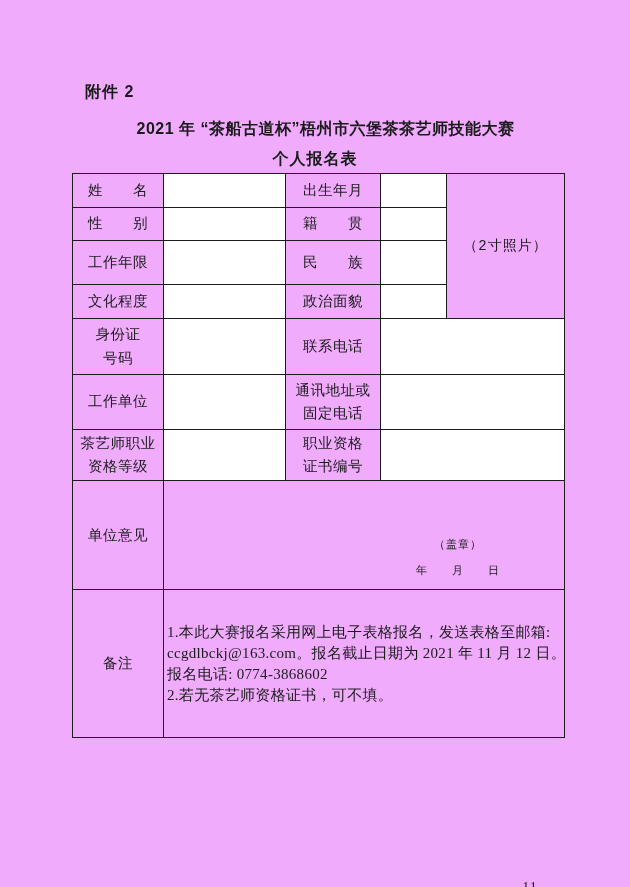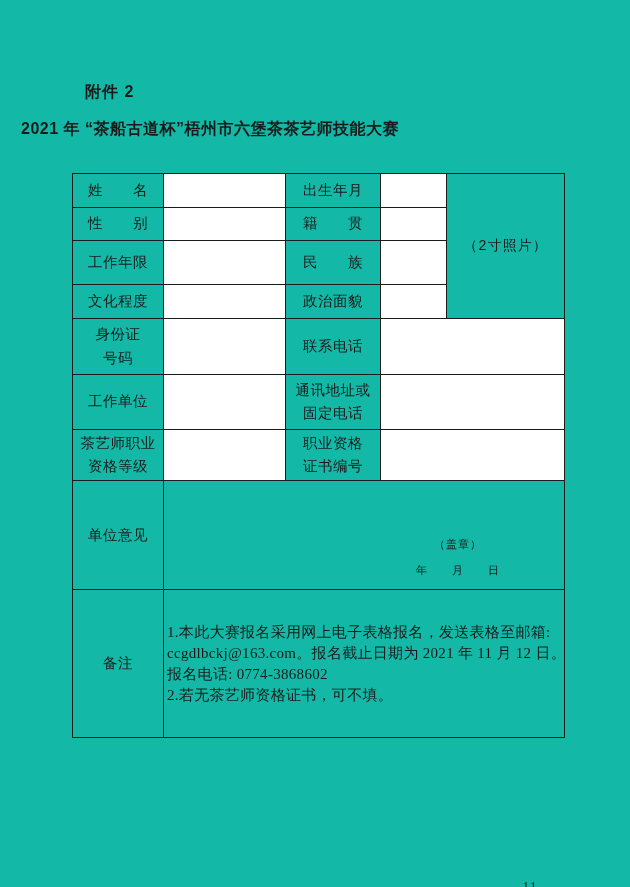--- a/index.html
+++ b/index.html
@@ -2,40 +2,40 @@
 <html><head>
 <meta charset="utf-8">
 <style>
   * { margin: 0; padding: 0; box-sizing: border-box; }
   html, body { background: #9a9a9a; }
   .page {
     position: relative;
     width: 630px;
     height: 887px;
     margin: 0 auto;
-    background: #14b8a6;
+    background: #f0abfc;
     font-family: "Liberation Serif", "DejaVu Serif", serif;
     color: #1a1a1a;
     overflow: hidden;
   }
   .attachment {
     position: absolute;
     left: 85px;
     top: 82px;
     font-family: "Liberation Sans", "DejaVu Sans", sans-serif;
     font-weight: 700;
     font-size: 16px;
     letter-spacing: 1px;
   }
   .doc-title {
     position: absolute;
     left: 0;
     top: 119px;
     width: 100%;
-    text-align: left;
+    text-align: center;
     font-family: "Liberation Sans", "DejaVu Sans", sans-serif;
     font-weight: 700;
     font-size: 16px;
     letter-spacing: 0.5px;
     padding-left: 21px;
   }
   .form-title {
     position: absolute;
     left: 0;
     top: 149px;
@@ -100,20 +100,21 @@
     margin-top: 45px;
   }
 </style>
 </head>
 <body>
 
 <div class="page">
 
   <div class="attachment">附件 2</div>
   <div class="doc-title">2021 年 “茶船古道杯”梧州市六堡茶茶艺师技能大赛</div>
+  <div class="form-title">个人报名表</div>
 
   <table class="reg-table">
     <colgroup>
       <col style="width:91px">
       <col style="width:122px">
       <col style="width:95px">
       <col style="width:66px">
       <col style="width:118px">
     </colgroup>
 

